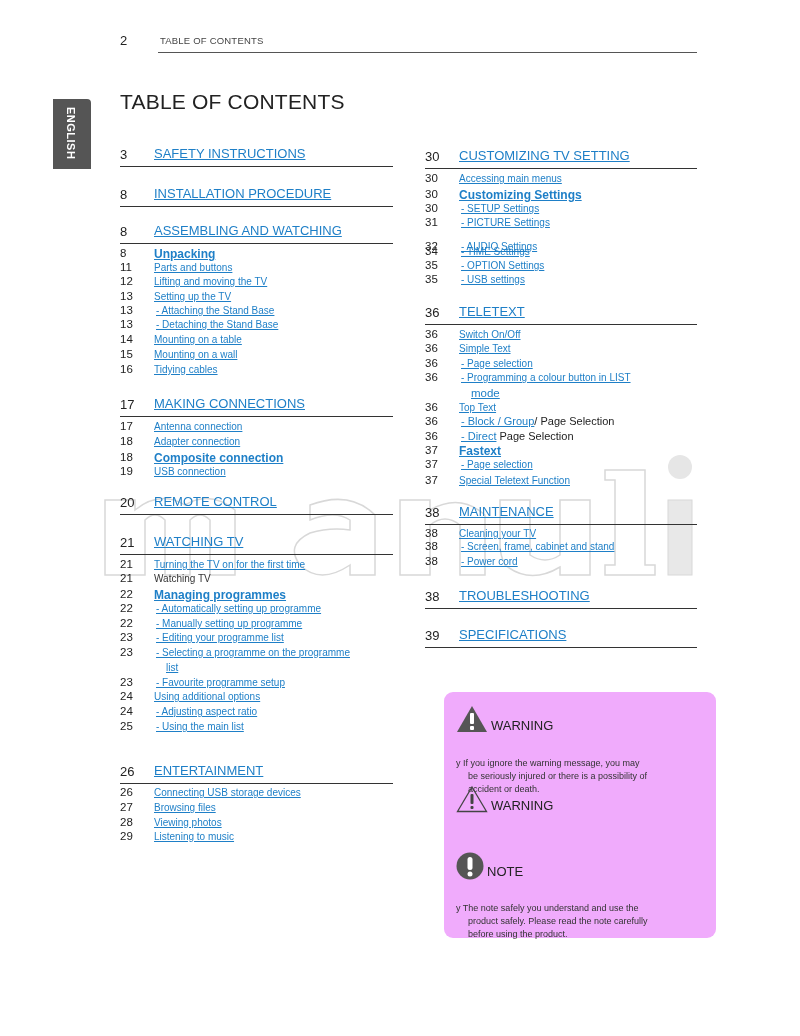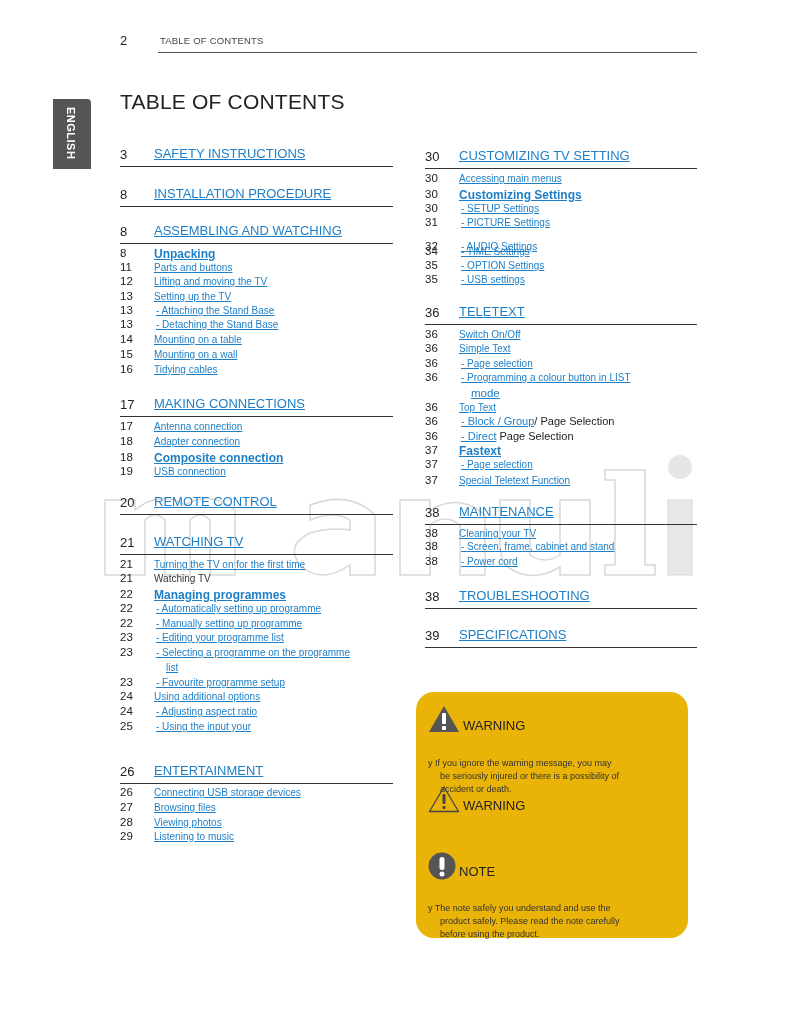--- a/index.html
+++ b/index.html
@@ -29,21 +29,21 @@
   .item { position: absolute; left: 0; width: 100%; height: 15px; }
   .item .num { position: absolute; left: 0; top: 0; font-size: 11.5px; color: #222; }
   .item .lbl { position: absolute; left: 34px; top: 1px; font-size: 10px; color: #1e7fc7; text-decoration: underline; white-space: nowrap; }
   .item .lbl.big { font-size: 12px; top: 0; font-weight: bold; }
   .item .lbl.sub { left: 36px; }
   .item .lbl .plain { color: #222; text-decoration: none; display: inline-block; }
   .item .lbl.plainall { color: #333; text-decoration: none; }
   .item .cont { position: absolute; left: 46px; top: 16px; font-size: 10px; color: #1e7fc7; text-decoration: underline; text-align: right; }
   .item .cont.big { font-size: 11.5px; }
 
-  .notice { position: absolute; left: 416px; top: 692px; width: 272px; height: 246px; background: #eab308; border-radius: 18px; }
+  .notice { position: absolute; left: 444px; top: 692px; width: 272px; height: 246px; background: #f0abfc; border-radius: 9px; }
   .n-icon { position: absolute; }
   .n-title { position: absolute; font-size: 13px; color: #222; }
   .n-text { position: absolute; font-size: 9px; line-height: 13px; color: #333; margin-top: 20px; }
   .n-text .ind { display: block; padding-left: 12px; }
 </style>
 </head>
 <body>
 
 <div class="page-num">2</div>
 <div class="running-head">TABLE OF CONTENTS</div>
@@ -202,21 +202,21 @@
       <div class="item" style="top:135px">
           <span class="num">24</span>
           <span class="lbl">Using additional options</span>
         </div>
       <div class="item" style="top:150px">
           <span class="num">24</span>
           <span class="lbl sub">- Adjusting aspect ratio</span>
         </div>
       <div class="item" style="top:165px">
           <span class="num">25</span>
-          <span class="lbl sub">- Using the input your</span>
+          <span class="lbl sub">- Using the main list</span>
         </div>
     </div>
   </div>
 
   <div class="sec" style="top:760px">
     <div class="sec-head">
       <span class="num">26</span>
       <span class="lbl">ENTERTAINMENT</span>
     </div>
     <div class="items">

